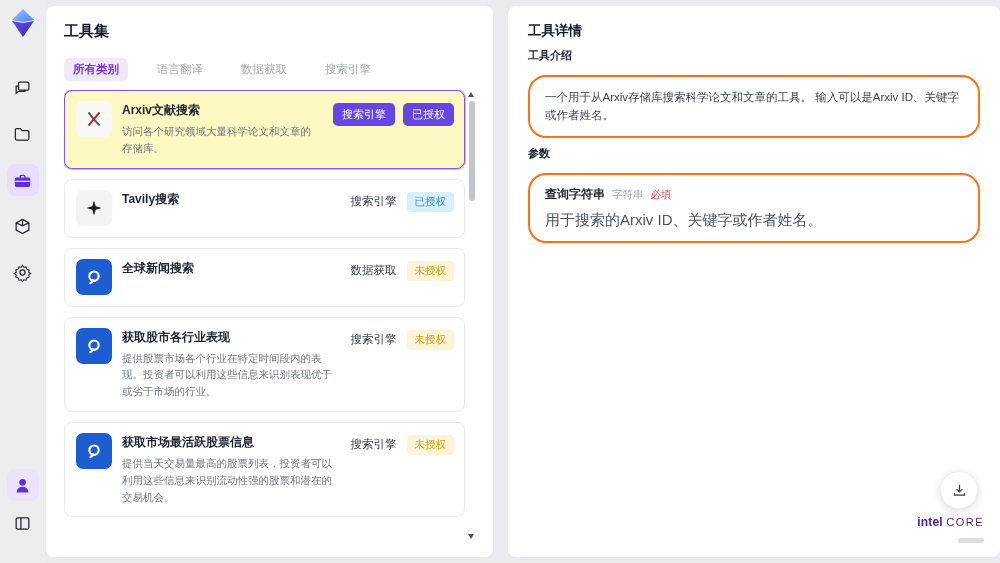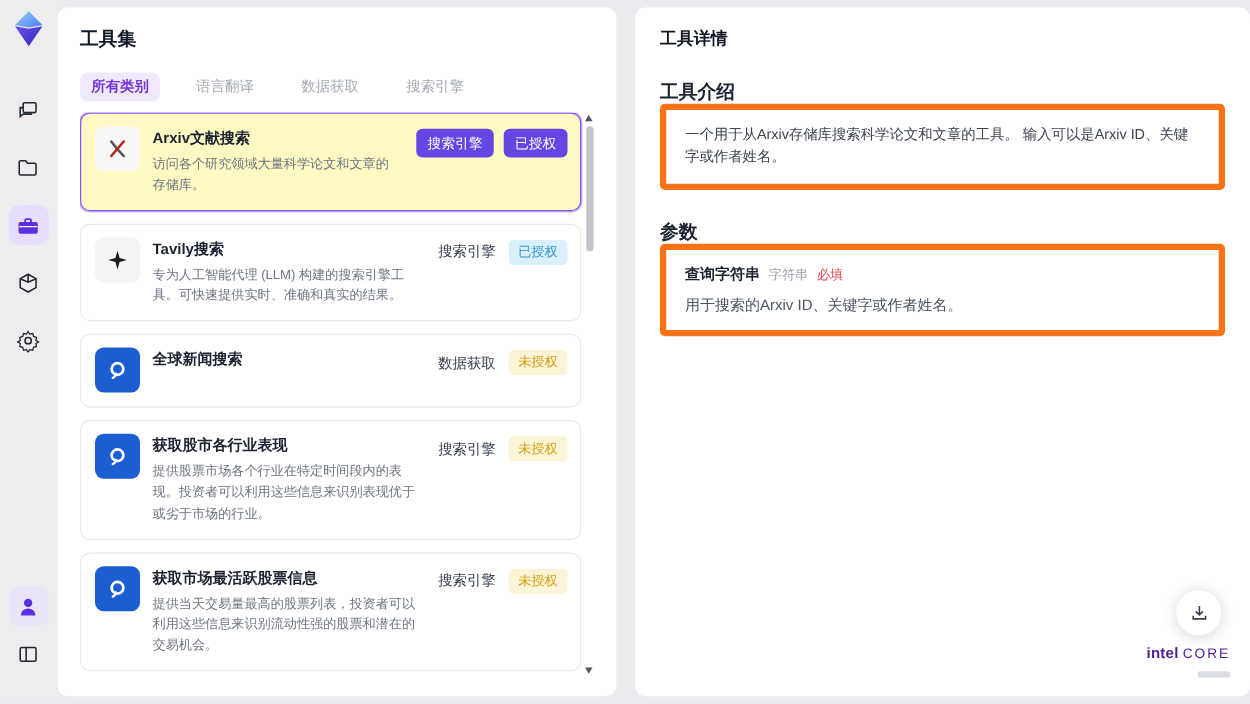--- a/index.html
+++ b/index.html
@@ -64,29 +64,29 @@
   .scroll-rail { position:absolute; right:0; top:0; bottom:0; width:7px; }
   .scroll-up, .scroll-down { position:absolute; right:1px; width:0; height:0;
     border-left:3.5px solid transparent; border-right:3.5px solid transparent; }
   .scroll-up { top:2px; border-bottom:5px solid #4b5563; }
   .scroll-down { bottom:18px; border-top:5px solid #4b5563; }
   .scroll-thumb { position:absolute; right:0; top:11px; width:6px; height:100px;
     background:#c2c6cc; border-radius:3px; }
 
   
   .rp-title { font-size:13.5px; font-weight:700; color:#111827; }
-  .rp-section { font-size:15px; font-weight:700; color:#1b2230; margin-top:24px; }
-  .rp-box { border:5px solid #f97316; border-radius:4px; background:#fff; 
+  .rp-section { font-size:11px; font-weight:700; color:#1b2230; margin-top:8px; }
+  .rp-box { border:2px solid #f97316; border-radius:18px; background:#fff; margin-top:12px;
     padding:11px 15px; }
   .rp-intro-text { font-size:11.5px; color:#3c4350; line-height:1.6; }
   .param-head { display:flex; align-items:baseline; gap:7px; }
   .param-name { font-size:12px; font-weight:700; color:#1b2230; }
   .param-type { font-size:10.5px; color:#9aa1ab; }
   .param-required { font-size:10.5px; color:#e5484d; }
-  .param-desc { font-size:12px; color:#4b5563; margin-top:8px; }
+  .param-desc { font-size:15px; color:#4b5563; margin-top:8px; }
 
   
   .fab { position:absolute; right:22px; bottom:48px; width:38px; height:38px; border-radius:50%;
     background:#fff; box-shadow:0 2px 10px rgba(0,0,0,.14); border:1px solid #f0f0f2;
     display:flex; align-items:center; justify-content:center; cursor:pointer; }
   .fab svg { width:17px; height:17px; stroke:#3a4049; stroke-width:1.8; fill:none; }
   .brand { position:absolute; right:16px; bottom:10px; text-align:right; }
   .brand-line { font-size:12px; color:#4c1d95; white-space:nowrap;margin-left:18px; }
   .brand-intel { font-weight:700; letter-spacing:.2px; }
   .brand-core { font-weight:400; letter-spacing:1.5px; font-size:11px; }
@@ -192,21 +192,20 @@
   <div class="tool-item" data-icon="sparkle">
 
     <span class="tool-icon ic-sparkle">
       <svg width="20" height="20" viewBox="0 0 24 24">
         <path d="M12 3 L14 10 L21 12 L14 14 L12 21 L10 14 L3 12 L10 10 Z" fill="#1b1b1f"></path>
       </svg>
     </span>
 
     <div class="tool-mid">
       <div class="tool-name">Tavily搜索</div>
-      <div class="tool-desc">专为人工智能代理 (LLM) 构建的搜索引擎工具。可快速提供实时、准确和真实的结果。</div>
     </div>
     <div class="tool-badges">
       <span class="cat-label">搜索引擎</span>
       <span class="auth-badge auth-yes">已授权</span>
     </div>
   </div>
 
   <div class="tool-item" data-icon="blue-q">
 
     <span class="tool-icon ic-blueq">

